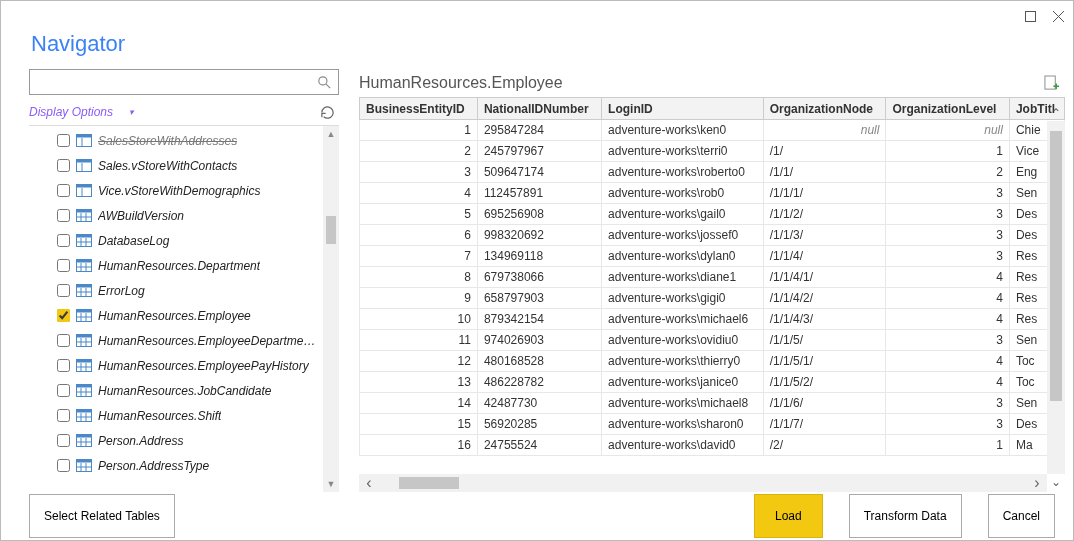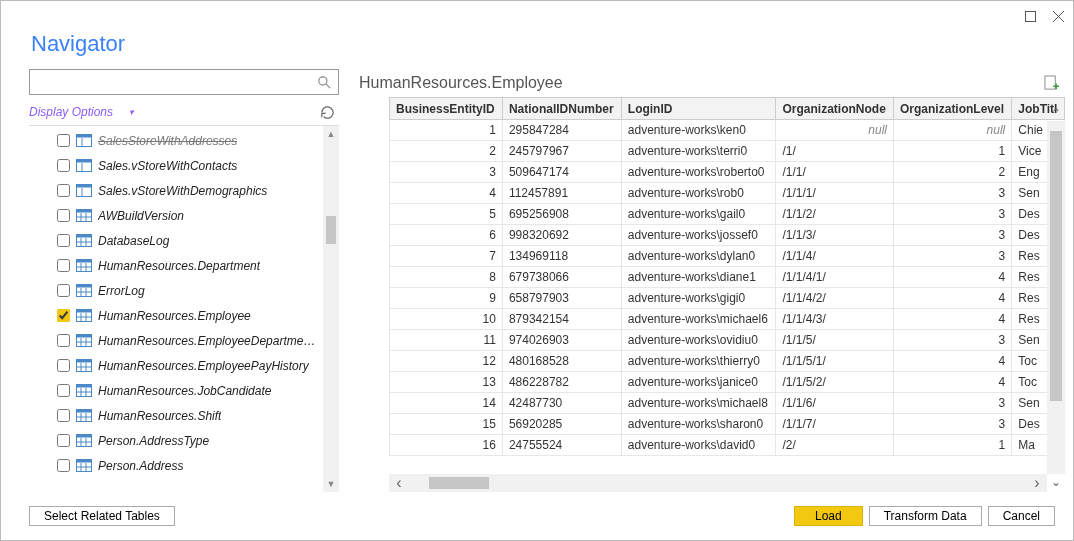--- a/index.html
+++ b/index.html
@@ -24,36 +24,36 @@
   .scroll-thumb { position:absolute; top: 90px; width:10px; height:28px; background:#c6c6c6; left:3px;}
   .node { display: flex; align-items: center; height: 25px; padding-left: 28px; gap: 6px; cursor: default; white-space: nowrap; overflow: hidden; text-overflow: ellipsis; }
   .node input[type=checkbox] { width:13px; height:13px; accent-color:#f2c811;}
   .node .ico { width:16px; height:13px; display:inline-flex; align-items:center; justify-content:center;}
   .node .lbl { font-size:12px; color:#222; white-space:nowrap; overflow:hidden; text-overflow:ellipsis; max-width: 220px; font-style: italic;}
   .node.cut .lbl { color:#777; text-decoration: line-through; }
   .right { flex: 1; display: flex; flex-direction: column; overflow: hidden; }
   .preview-head { display:flex; align-items:center; height:28px; padding-right:6px;}
   .preview-head h2 { font-size:16px; font-weight:400; color:#555;}
   .preview-icon { margin-left:auto; color:#888;}
-  .gridwrap { flex:1; position:relative; border: none; overflow:hidden;margin-left:30px; }
+  .gridwrap { flex:1; position:relative; border: none; overflow:hidden; }
   .grid { width:100%; border-collapse: collapse; font-size:12px; }
   .grid th { background:#f3f3f3; border:1px solid #ccc; text-align:left; font-weight:600; padding:3px 6px; height:22px; white-space:nowrap;}
   .grid td { border:1px solid #e7e7e7; padding:2px 6px; height:21px; white-space:nowrap; overflow:hidden;}
   .grid td.num { text-align:right;}
   .grid td.null, .grid th .null { font-style: italic; color:#888; text-align:right;}
   .vscroll { position:absolute; right:0; top:24px; bottom:18px; width:18px; background:#f1f1f1;}
   .vscroll .vthumb { position:absolute; top:10px; left:3px; width:12px; height:270px; background:#c6c6c6;}
   .vscroll .arrow { position:absolute; left:0; width:18px; height:16px; color:#666; font-size:12px; display:flex; align-items:center; justify-content:center;}
   .hscroll { position:absolute; left:0; right:18px; bottom:0; height:18px; background:#f1f1f1;}
   .hscroll .hthumb { position:absolute; left:40px; top:3px; height:12px; width:60px; background:#c6c6c6;}
   .hscroll .arrow { position:absolute; top:0; height:18px; width:20px; color:#666; font-size:16px; display:flex; align-items:center; justify-content:center;}
   .footer { height: 48px; display:flex; align-items:center; padding: 0 18px 0 28px;}
-  .btn { height:20px; padding:0 14px; border:1px solid #aaa; background:#fff; font-size:12px; cursor:pointer; display:flex; align-items:center;}
+  .btn { height:44px; padding:0 14px; border:1px solid #aaa; background:#fff; font-size:12px; cursor:pointer; display:flex; align-items:center;}
   .btn.primary { background:#f2c811; border-color:#d9b30e; font-weight:400; padding:0 20px;}
-  .footer-right { margin-left:auto; display:flex; gap:6px;}
+  .footer-right { margin-left:auto; display:flex; gap:26px;}
   svg { display:block;}
 </style>
 </head>
 <body>
 
 <div class="window">
   <div class="titlebar">
     <div class="ctl">
       <svg width="11" height="11">
           <rect x="0.5" y="0.5" width="10" height="10" fill="none" stroke="#555"></rect>
@@ -123,21 +123,21 @@
             </div>
             <div class="node">
               <input type="checkbox" style="">
               <span class="ico">
                 <svg width="16" height="13">
                   <rect x="0.5" y="0.5" width="15" height="12" fill="#fff" stroke="#4a88c7"></rect>
                   <rect x="0.5" y="0.5" width="15" height="3" fill="#4a88c7"></rect>
                   <line x1="6" y1="4" x2="6" y2="13" stroke="#4a88c7"></line>
                 </svg>
               </span>
-              <span class="lbl">Sales.vStoreWithDemographics</span>
+              <span class="lbl">Vice.vStoreWithDemographics</span>
             </div>
             <div class="node">
               <input type="checkbox" style="">
               <span class="ico">
                 <svg width="16" height="13">
                   <rect x="0.5" y="0.5" width="15" height="12" fill="#fff" stroke="#4a88c7"></rect>
                   <rect x="0.5" y="0.5" width="15" height="3" fill="#4a88c7"></rect>
                   <line x1="5" y1="4" x2="5" y2="13" stroke="#4a88c7"></line>
                   <line x1="10" y1="4" x2="10" y2="13" stroke="#4a88c7"></line>
                   <line x1="0" y1="8" x2="16" y2="8" stroke="#4a88c7"></line>
@@ -253,34 +253,34 @@
               <input type="checkbox" style="">
               <span class="ico">
                 <svg width="16" height="13">
                   <rect x="0.5" y="0.5" width="15" height="12" fill="#fff" stroke="#4a88c7"></rect>
                   <rect x="0.5" y="0.5" width="15" height="3" fill="#4a88c7"></rect>
                   <line x1="5" y1="4" x2="5" y2="13" stroke="#4a88c7"></line>
                   <line x1="10" y1="4" x2="10" y2="13" stroke="#4a88c7"></line>
                   <line x1="0" y1="8" x2="16" y2="8" stroke="#4a88c7"></line>
                 </svg>
               </span>
+              <span class="lbl">Person.Address</span>
+            </div>
+            <div class="node">
+              <input type="checkbox" style="">
+              <span class="ico">
+                <svg width="16" height="13">
+                  <rect x="0.5" y="0.5" width="15" height="12" fill="#fff" stroke="#4a88c7"></rect>
+                  <rect x="0.5" y="0.5" width="15" height="3" fill="#4a88c7"></rect>
+                  <line x1="5" y1="4" x2="5" y2="13" stroke="#4a88c7"></line>
+                  <line x1="10" y1="4" x2="10" y2="13" stroke="#4a88c7"></line>
+                  <line x1="0" y1="8" x2="16" y2="8" stroke="#4a88c7"></line>
+                </svg>
+              </span>
               <span class="lbl">Person.AddressType</span>
-            </div>
-            <div class="node">
-              <input type="checkbox" style="">
-              <span class="ico">
-                <svg width="16" height="13">
-                  <rect x="0.5" y="0.5" width="15" height="12" fill="#fff" stroke="#4a88c7"></rect>
-                  <rect x="0.5" y="0.5" width="15" height="3" fill="#4a88c7"></rect>
-                  <line x1="5" y1="4" x2="5" y2="13" stroke="#4a88c7"></line>
-                  <line x1="10" y1="4" x2="10" y2="13" stroke="#4a88c7"></line>
-                  <line x1="0" y1="8" x2="16" y2="8" stroke="#4a88c7"></line>
-                </svg>
-              </span>
-              <span class="lbl">Person.Address</span>
             </div>
           </div>
         <div class="tree-scroll">
           <div class="scroll-arrow">▲</div>
           <div class="scroll-thumb"></div>
           <div class="scroll-arrow" style="margin-top:auto">▼</div>
         </div>
       </div>
     </div>
 

